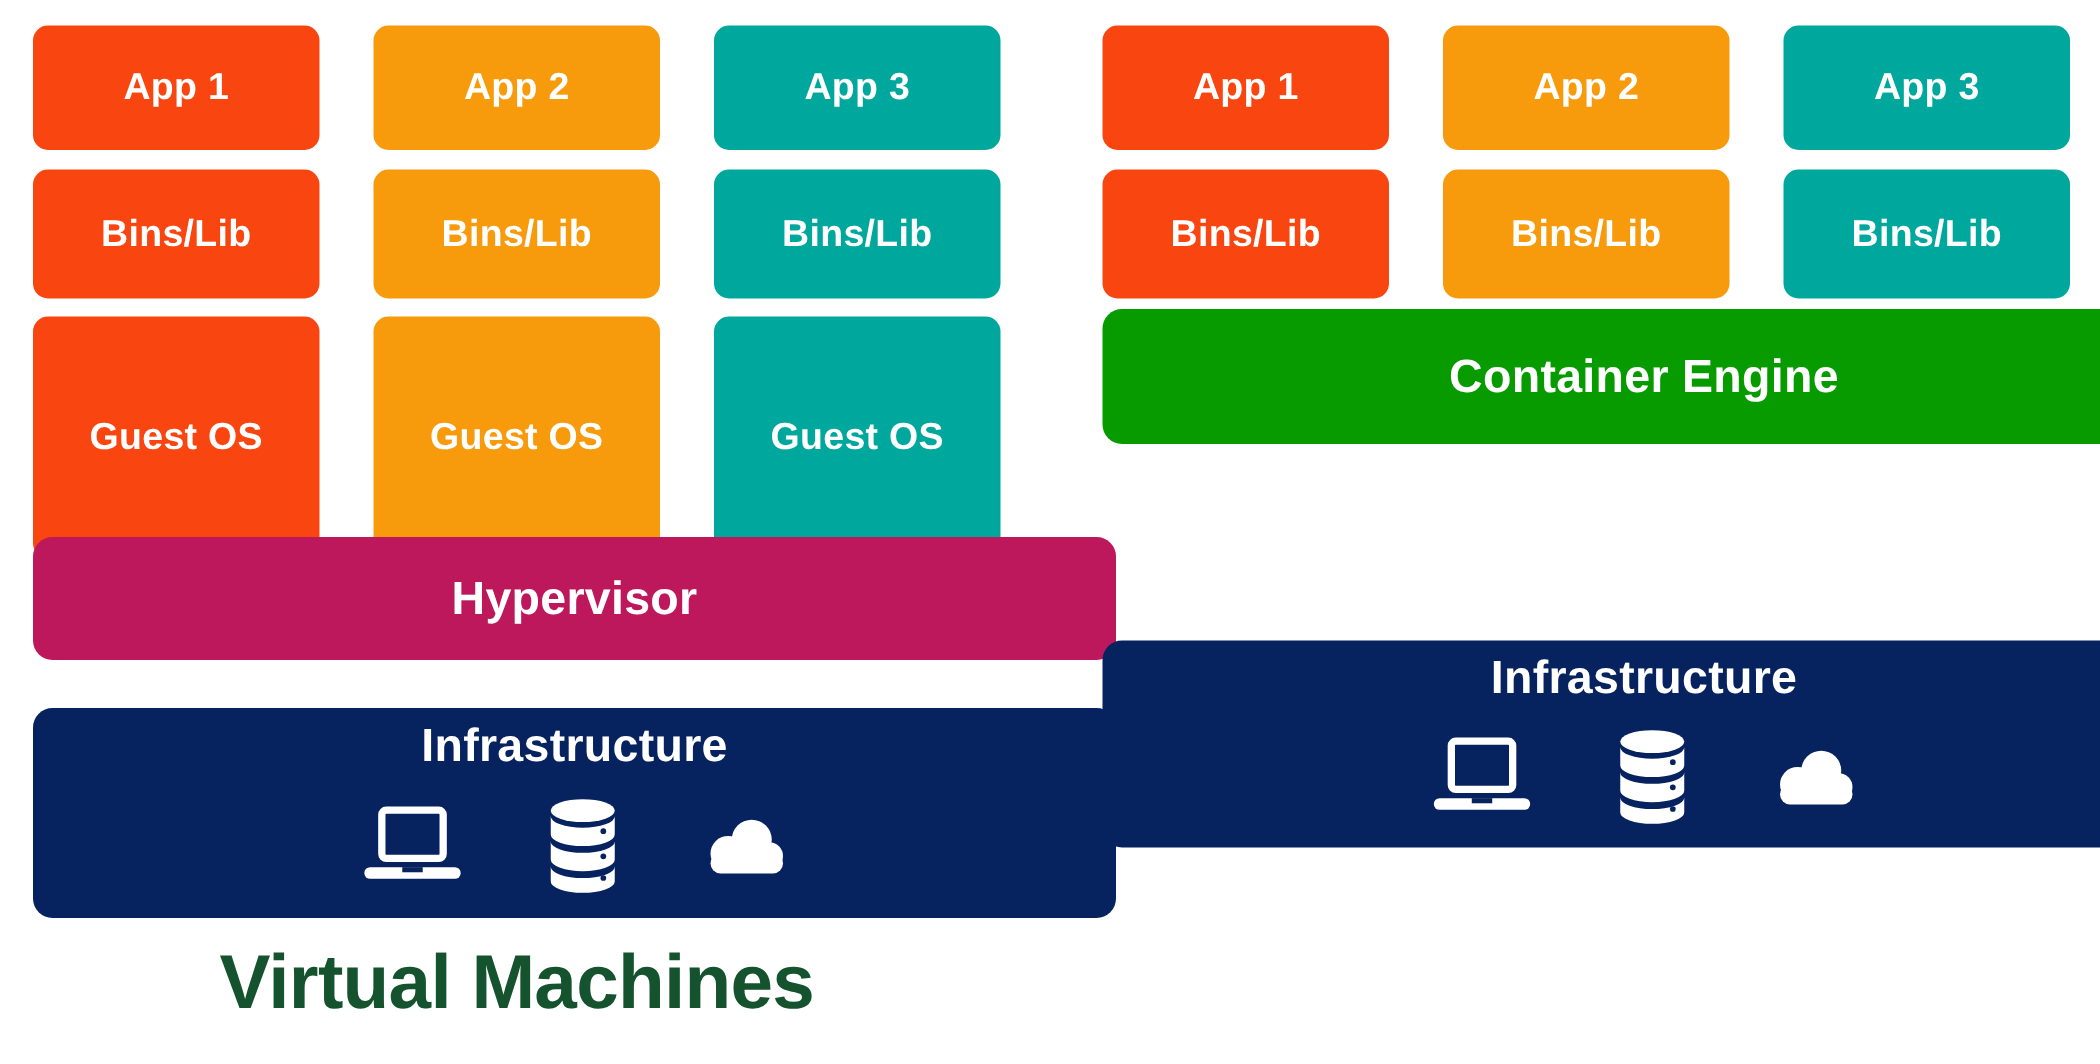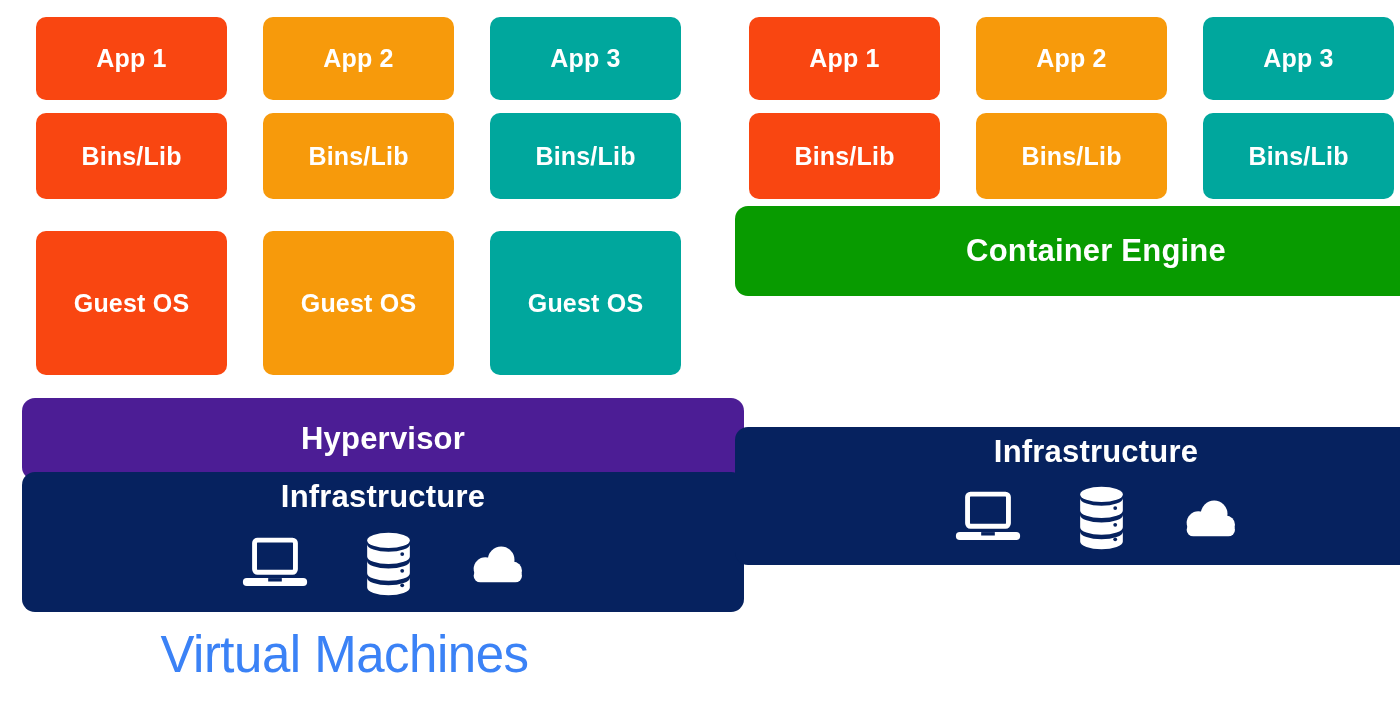--- a/index.html
+++ b/index.html
@@ -4,38 +4,38 @@
 <style>
   html,body{margin:0;padding:0;}
   body{
     width:1400px;height:709px;position:relative;background:#ffffff;
     font-family:"Liberation Sans",sans-serif;overflow:hidden;
   }
   .panel{position:absolute;top:0;width:645px;height:709px;}
   #vm-panel{left:22px;}
   #ct-panel{left:735px;}
 
-  .row3{position:absolute;left:14px;width:645px;display:flex;justify-content:space-between;}
+  .row3{position:absolute;left:0;width:645px;display:flex;justify-content:space-between;}
   .cell{
     width:191px;border-radius:10px;display:flex;align-items:center;justify-content:center;
     color:#fff;font-size:25px;font-weight:600;letter-spacing:.2px;
   }
   .bar{
     position:absolute;left:0;width:722px;border-radius:13px;display:flex;align-items:center;justify-content:center;
     color:#fff;font-size:31px;font-weight:600;letter-spacing:.2px;text-align:right;
   }
   .infra{flex-direction:column;justify-content:flex-start;margin-top:20px;}
   .infra .infra-label{margin-top:7px;}
   .icons{flex:1;display:flex;align-items:center;gap:52px;}
   .icons svg{display:block;}
 
   
   #vm-apps{top:17px;}   #vm-apps .cell{height:83px;}
   #vm-bins{top:113px;}  #vm-bins .cell{height:86px;}
-  #vm-guest{top:211px;} #vm-guest .cell{height:144px;margin-top:20px;}
+  #vm-guest{top:211px;} #vm-guest .cell{height:161px;}
   #vm-hypervisor{top:358px;height:82px;}
   #vm-infra{top:452px;height:140px;}
 
   
   #ct-apps{top:17px;}  #ct-apps .cell{height:83px;}
   #ct-bins{top:113px;} #ct-bins .cell{height:86px;}
   #ct-engine{top:206px;height:90px;}
   #ct-os{top:307px;height:86px;}
   #ct-infra{top:407px;height:138px;}
 
@@ -78,21 +78,21 @@
       <span>Guest OS</span>
     </div>
     <div class="cell" style="background-color: rgb(247, 154, 11);">
       <span>Guest OS</span>
     </div>
     <div class="cell" style="background-color: rgb(0, 167, 157);">
       <span>Guest OS</span>
     </div>
   </div>
 
-  <div class="bar" id="vm-hypervisor" style="background-color: #4c1d95; margin-top: 40px;">
+  <div class="bar" id="vm-hypervisor" style="background-color: #be185d;">
     <span>Hypervisor</span>
   </div>
 
   <div class="bar infra" id="vm-infra" style="background-color: rgb(6, 34, 95);">
     <span class="infra-label">Infrastructure</span>
     <div class="icons">
       <span>
         <svg width="74" height="53" viewBox="0 0 76 54">
           <rect x="17" y="3" width="42" height="33" rx="3" fill="none" stroke="#ffffff" stroke-width="5"></rect>
           <rect x="5" y="42" width="66" height="8" rx="4" fill="#ffffff"></rect>
@@ -114,21 +114,21 @@
         <svg width="64" height="40" viewBox="0 0 76 48">
           <circle cx="24" cy="30" r="14" fill="#ffffff"></circle>
           <circle cx="43" cy="19" r="16" fill="#ffffff"></circle>
           <circle cx="57" cy="32" r="11" fill="#ffffff"></circle>
           <rect x="10" y="30" width="58" height="16" rx="8" fill="#ffffff"></rect>
         </svg>
       </span>
     </div>
   </div>
 
-  <div class="diagram-title" style="color: #3b82f6;">Virtual Machines</div>
+  <div class="diagram-title" style="color: #14532d; font-weight: bold;">Virtual Machines</div>
 </div>
 
 <div class="panel" id="ct-panel">
 
   <div class="row3" id="ct-apps">
     <div class="cell" style="background-color: rgb(249, 70, 17);">
       <span>App 1</span>
     </div>
     <div class="cell" style="background-color: rgb(247, 154, 11);">
       <span>App 2</span>

